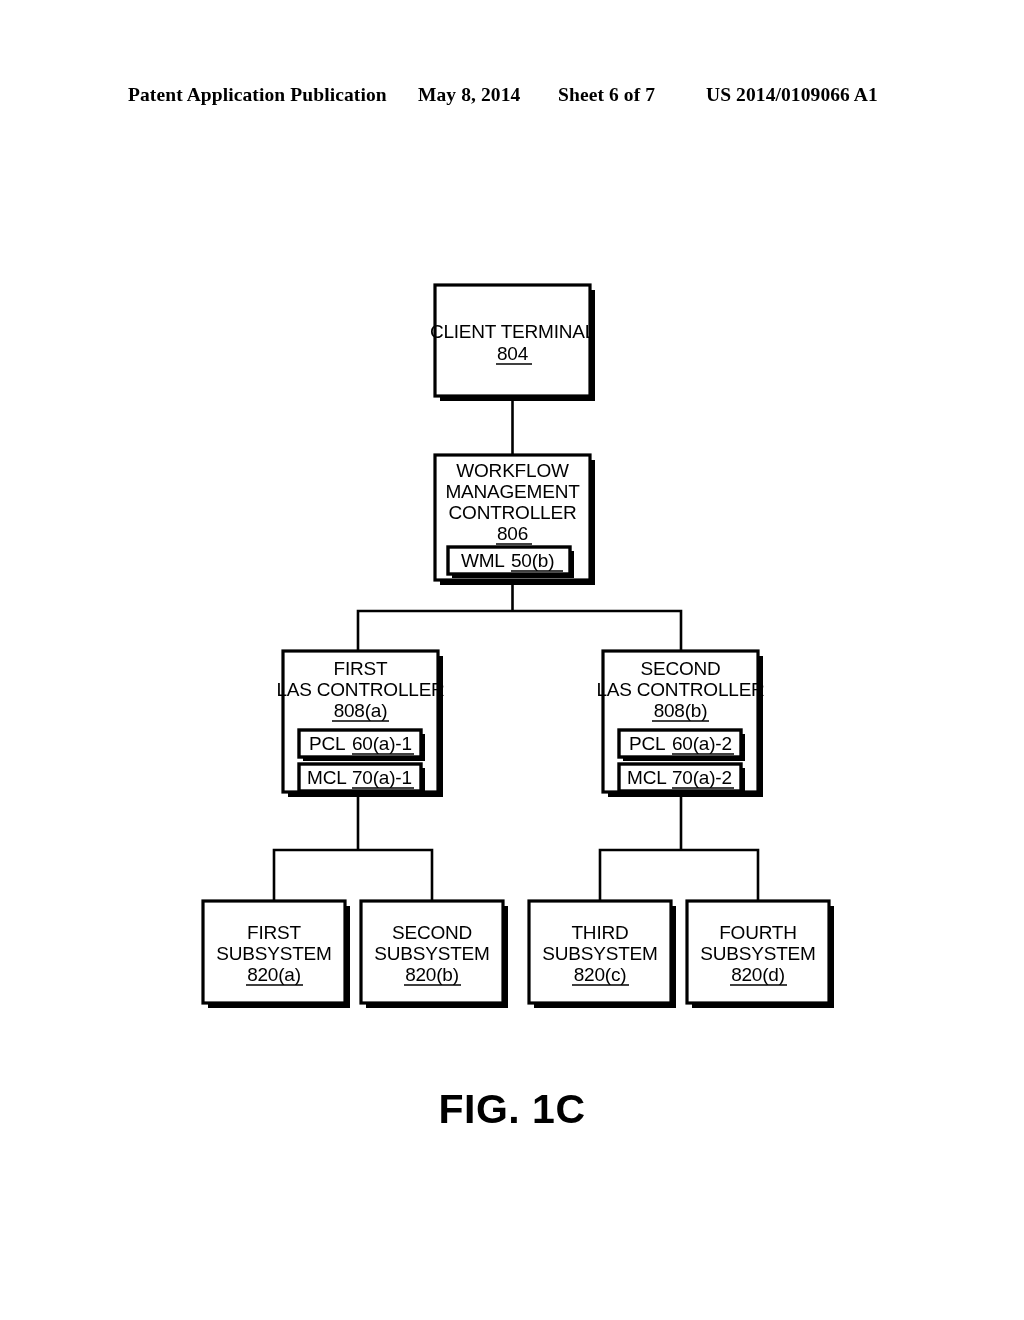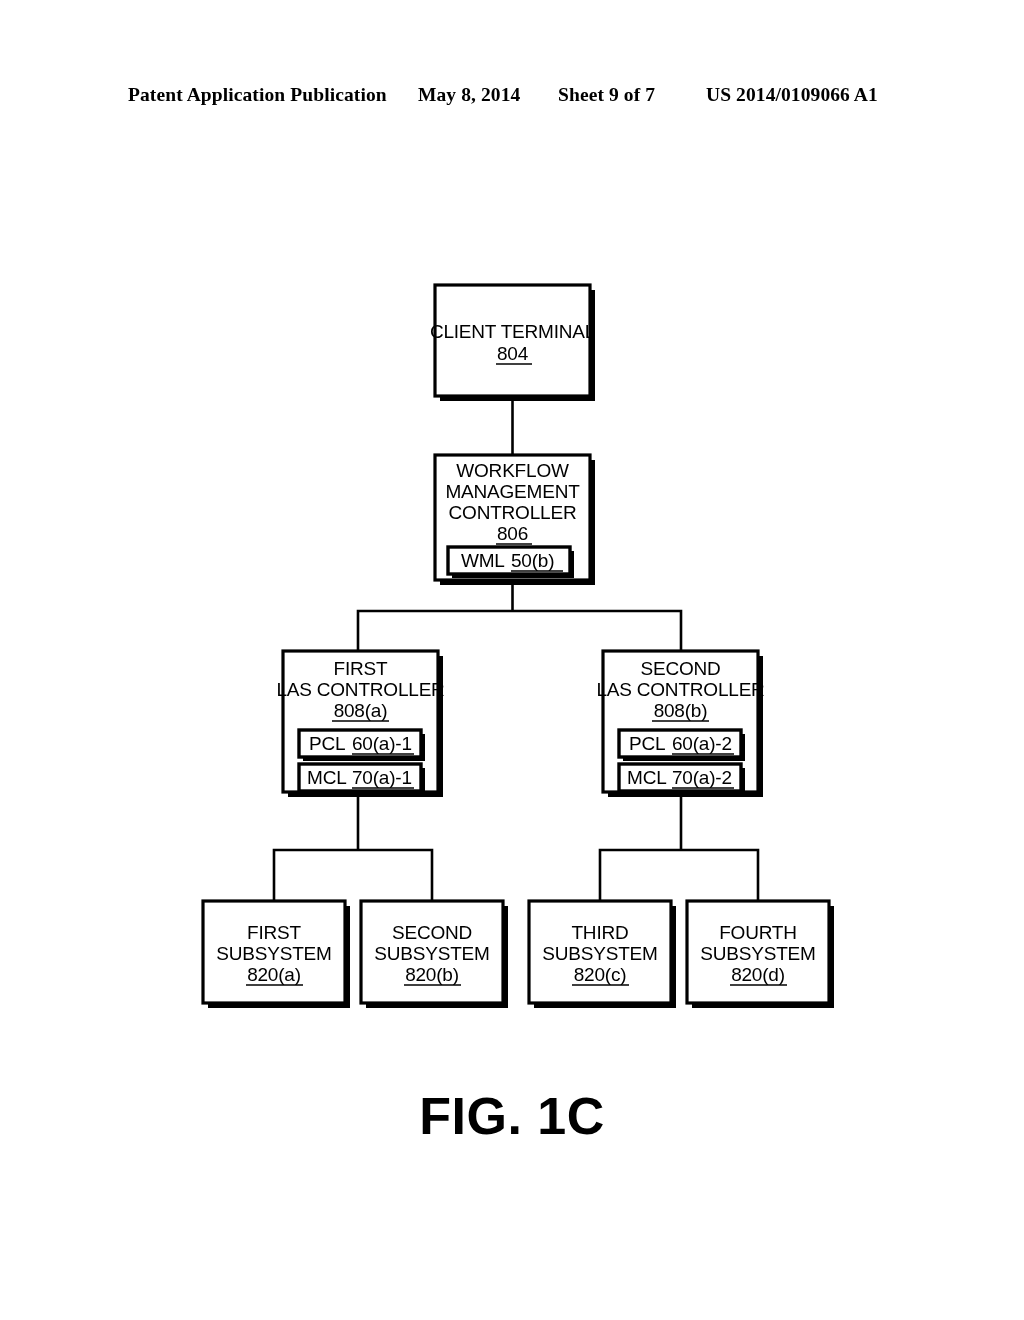--- a/index.html
+++ b/index.html
@@ -40,21 +40,21 @@
 
   
   #figure-caption {
     position: absolute;
     left: 0;
     top: 1086px;
     width: 1024px;
     text-align: center;
     font-family: "Liberation Sans", sans-serif;
     font-weight: bold;
-    font-size: 52px;
+    font-size: 41px;
     letter-spacing: 0.5px;
     color: #000000;
   }
 
   
   #diagram-svg {
     position: absolute;
     left: 0;
     top: 0;
     width: 1024px;
@@ -99,21 +99,21 @@
   }
 </style>
 </head>
 <body>
 
 <div id="page">
 
   <div id="patent-header">
     <span class="hdr-pub">Patent Application Publication</span>
     <span class="hdr-date">May 8, 2014</span>
-    <span class="hdr-sheet">Sheet 9 of 7</span>
+    <span class="hdr-sheet">Sheet 6 of 7</span>
     <span class="hdr-num">US 2014/0109066 A1</span>
   </div>
 
   <svg id="diagram-svg" viewBox="0 0 1024 1320">
 
     <g>
 
       <path class="connector" d="M 512.5 396 L 512.5 455"></path>
 
       <path class="connector" d="M 512.5 580 L 512.5 611 M 358 611 L 681 611 M 358 611 L 358 651 M 681 611 L 681 651"></path>

